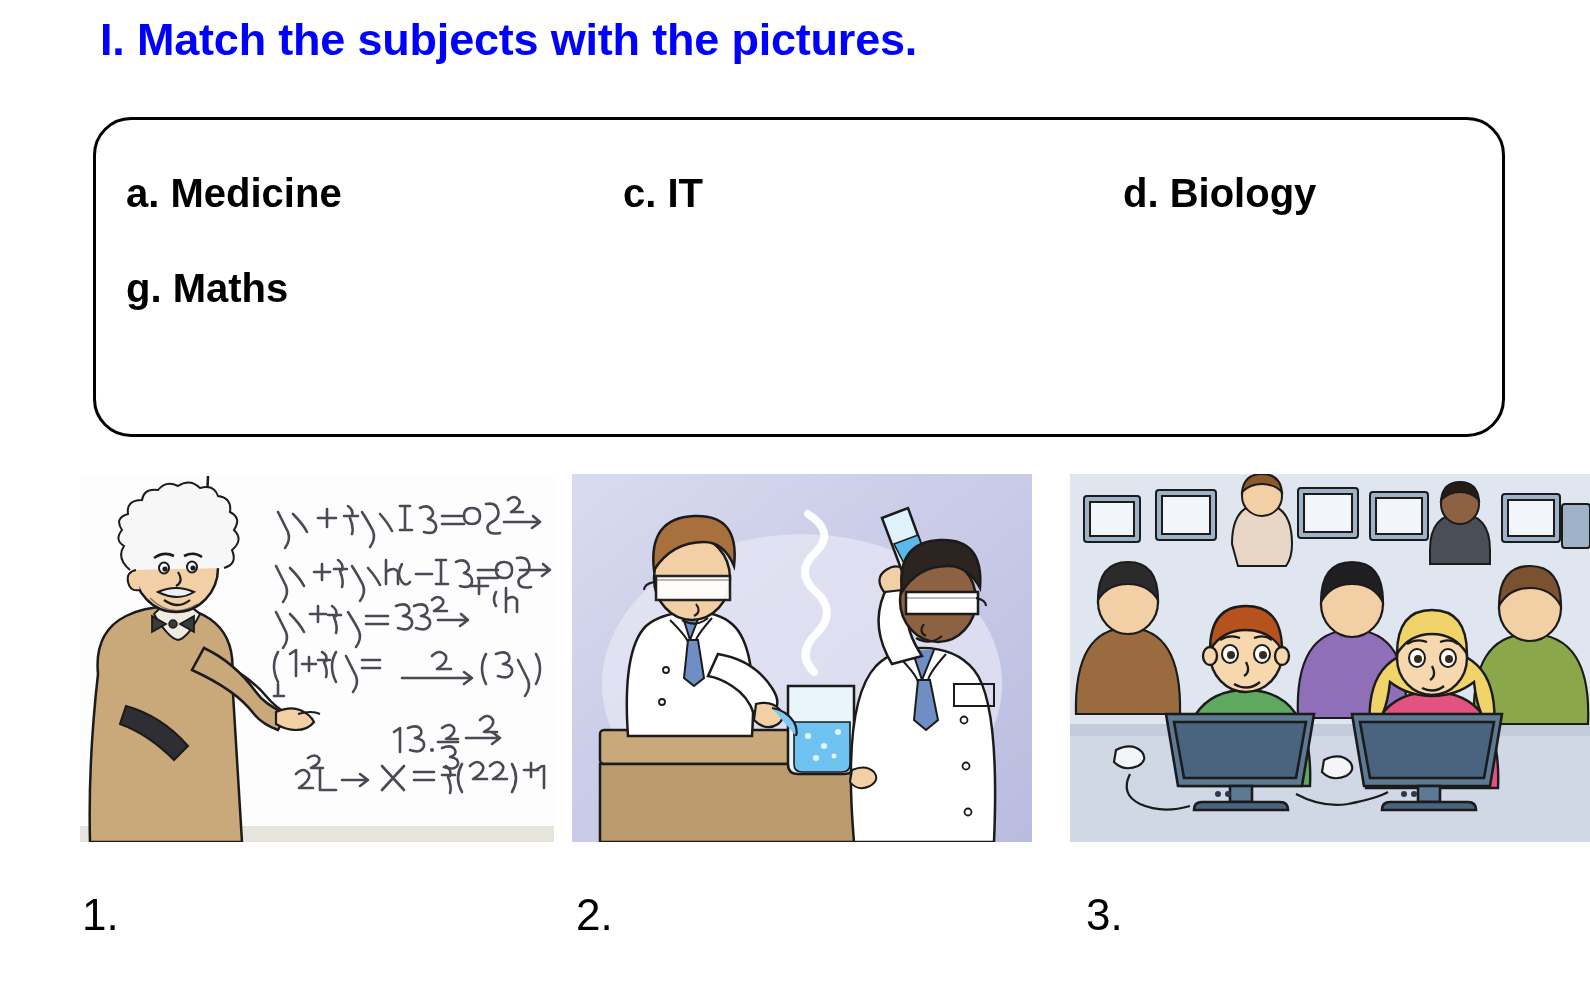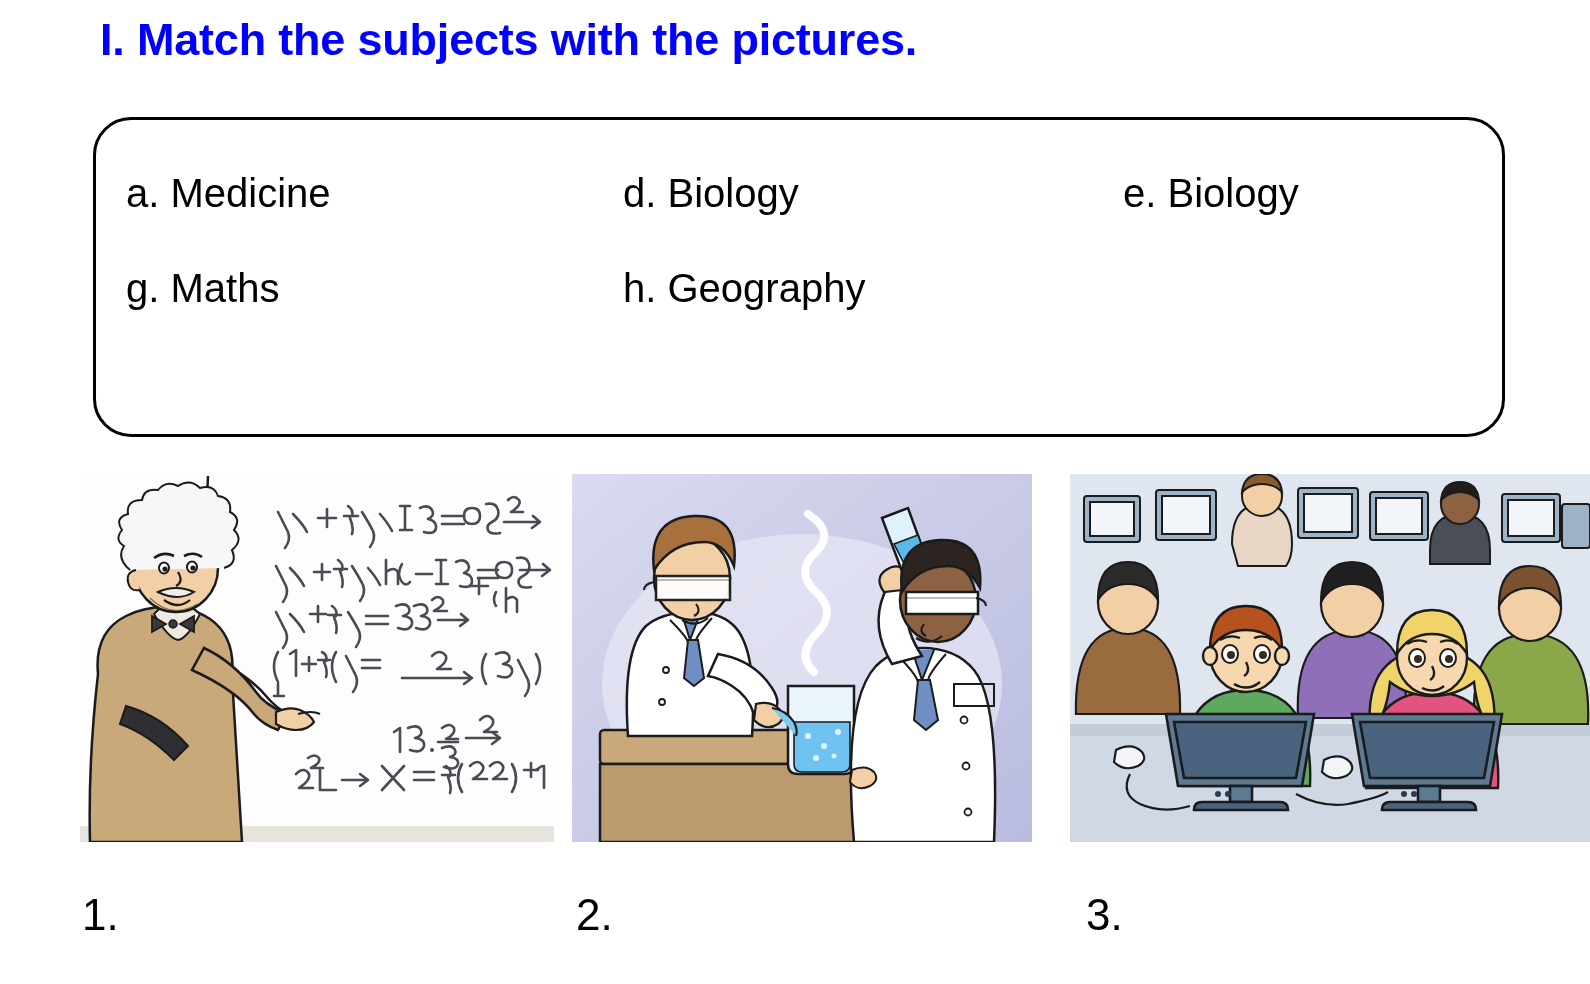--- a/index.html
+++ b/index.html
@@ -42,20 +42,21 @@
   }
   .options-grid {
     position: absolute;
     left: 30px;
     top: 26px;
     width: 1350px;
     display: grid;
     grid-template-columns: 497px 500px auto;
     grid-template-rows: 95px 95px 95px;
     align-items: center;
+    font-weight: bold;
   }
   .option {
     font-size: 40px;
     color: #000;
     white-space: nowrap;
   }
 
   
   .pictures {
     position: absolute;
@@ -89,24 +90,23 @@
   .num-3 { left: 1086px; }
 </style>
 </head>
 <body>
 
 <div class="heading">I. Match the subjects with the pictures.</div>
 
 <div class="options-box">
   <div class="options-grid">
     <div class="option">a. Medicine</div>
+    <div class="option">c. IT</div>
     <div class="option">d. Biology</div>
-    <div class="option">e. Biology</div>
     <div class="option">g. Maths</div>
-    <div class="option">h. Geography</div>
   </div>
 </div>
 
 <div class="pictures">
 
   <div class="pic pic-1">
     <svg viewBox="0 0 474 368" xmlns="http://www.w3.org/2000/svg">
       <defs>
         <clipPath id="clip1">
             <rect x="0" y="0" width="474" height="368"></rect>

